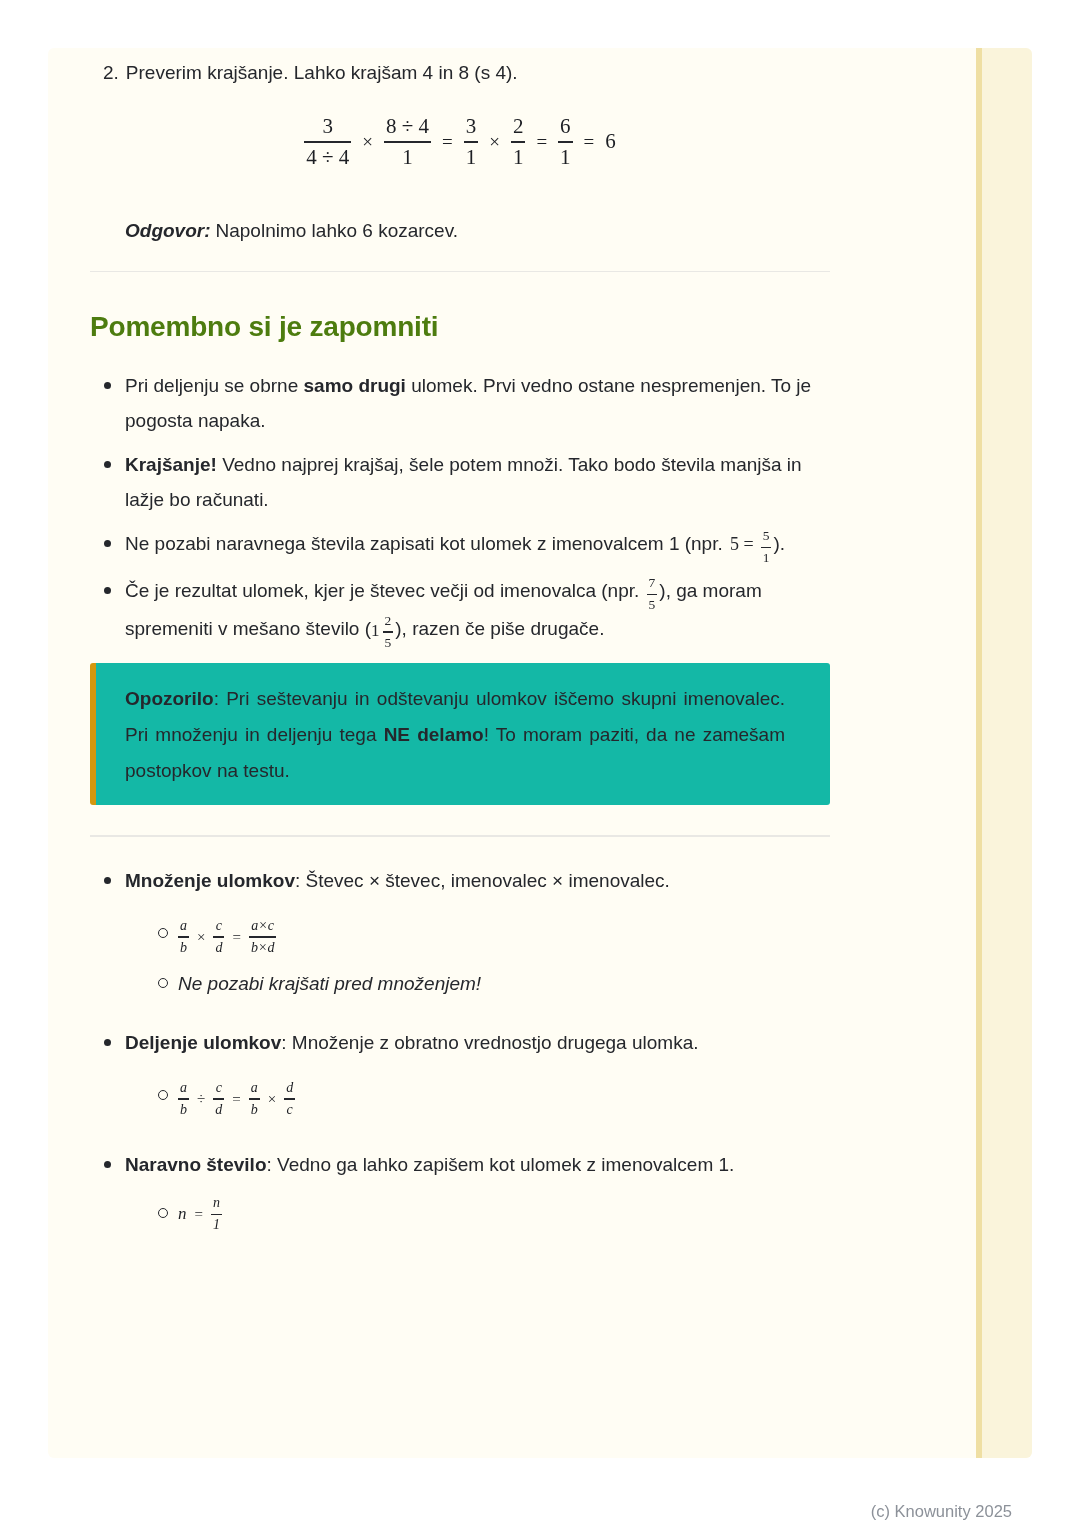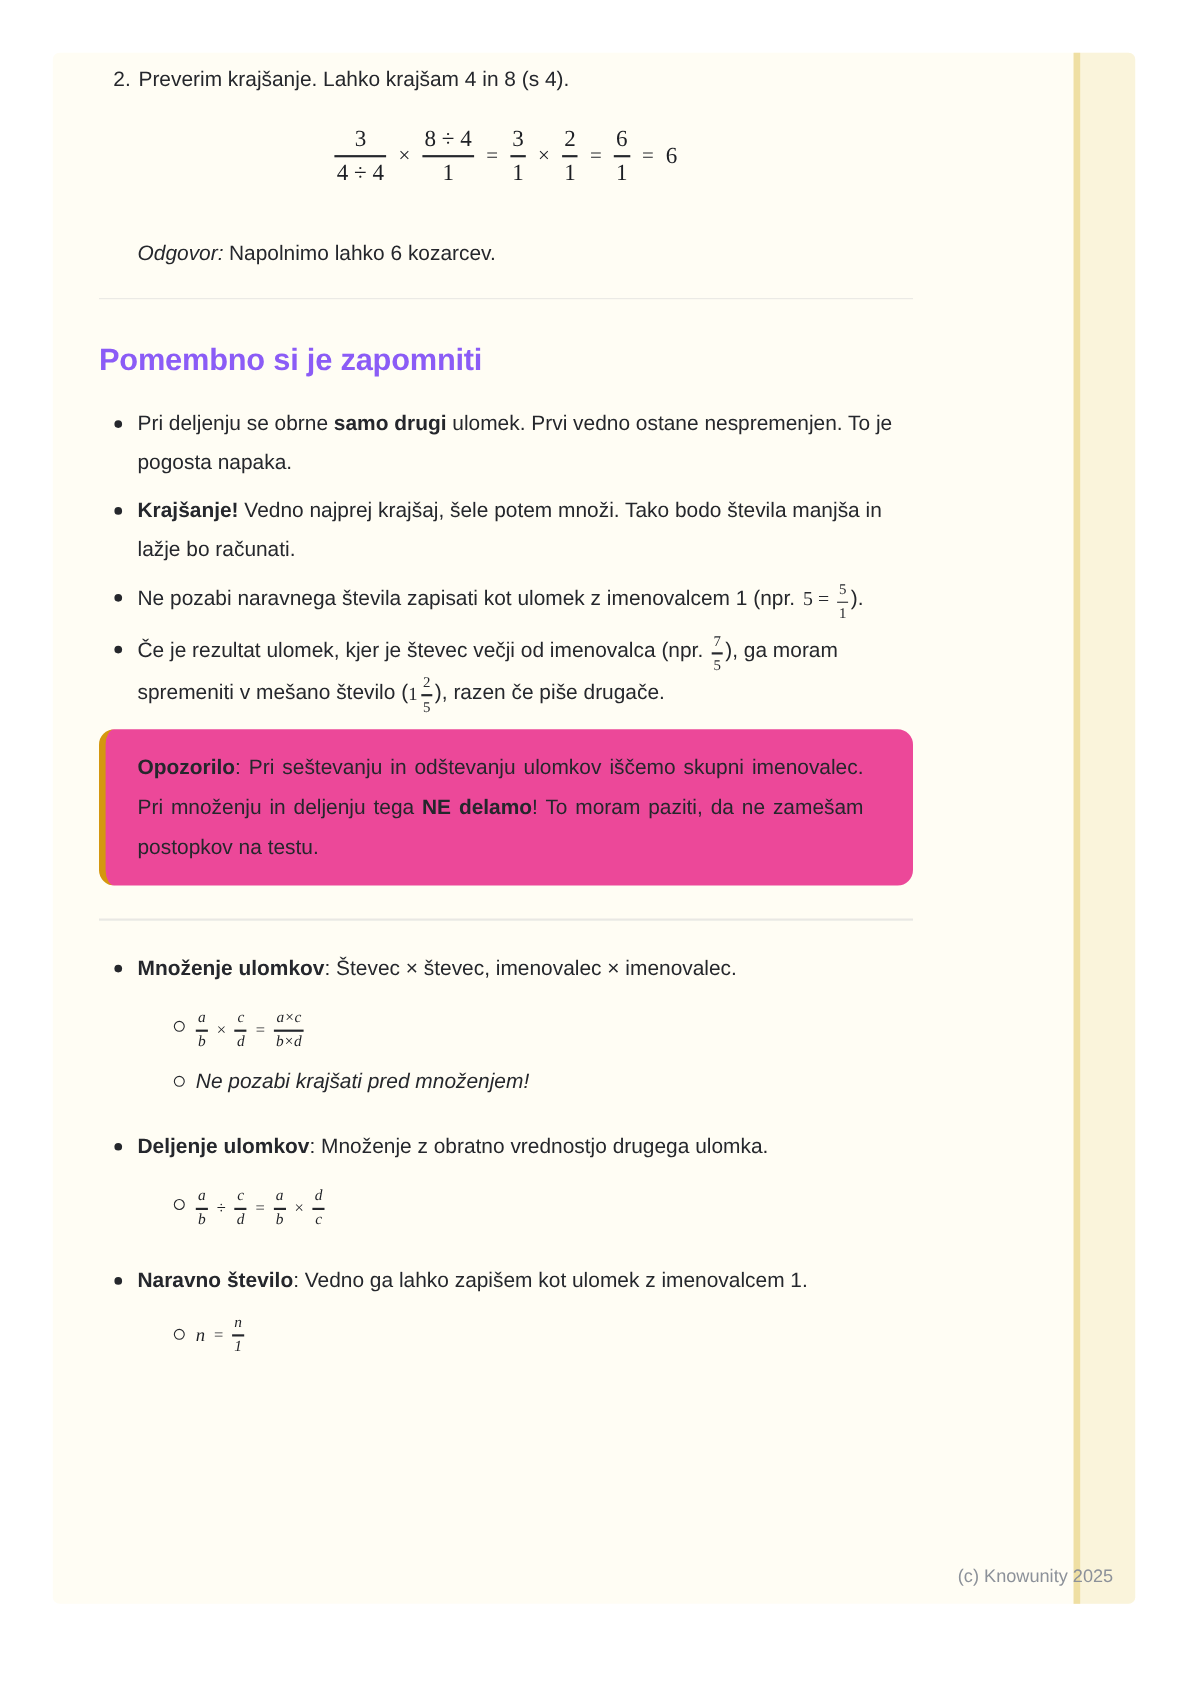--- a/index.html
+++ b/index.html
@@ -22,26 +22,26 @@
     font-family:"Liberation Serif","DejaVu Serif",serif;font-size:21px;color:#1d1f24;line-height:1.2;}
   .frac{display:inline-flex;flex-direction:column;align-items:center;vertical-align:middle;
     font-family:"Liberation Serif","DejaVu Serif",serif;line-height:1.2;}
   .frac .bar{height:1.5px;background:#25272c;width:100%;margin:2px 0;}
   .frac .num,.frac .den{padding:0 2px;white-space:nowrap;}
   .op{font-family:"Liberation Serif","DejaVu Serif",serif;}
   .bigformula .op{font-size:19px;}
 
   
   .answer{margin:46px 0 0 35px;}
-  .answer i{margin-right:5px;}
+  .answer i{margin-right:5px;font-weight:bold;}
 
   .divider{height:1.5px;background:#e9e8e4;margin-top:25px;}
   .divider.d2{margin-top:30px;}
 
-  h2{margin:38px 0 0 0;font-size:28px;line-height:34px;font-weight:700;color:#8b5cf6;letter-spacing:-0.2px;}
+  h2{margin:38px 0 0 0;font-size:28px;line-height:34px;font-weight:700;color:#4d7c0f;letter-spacing:-0.2px;}
 
   
   ul.blist{list-style:none;margin:24px 0 0 0;padding:0;}
   ul.blist > li{position:relative;padding-left:35px;margin-bottom:9px;line-height:35px;}
   ul.blist > li::before{content:"";position:absolute;left:14px;top:14px;width:7px;height:7px;
     border-radius:50%;background:#25272c;}
   ul.blist2{margin-top:26px;}
   ul.blist2 > li{margin-bottom:28px;}
 
   
@@ -56,25 +56,25 @@
   .ifrac{font-size:13.5px;margin:0 2px;transform:translateY(2px);}
   .mlead{font-family:"Liberation Serif","DejaVu Serif",serif;font-size:18px;margin:0 5px 0 2px;}
   .mixed{display:inline-flex;align-items:center;font-family:"Liberation Serif","DejaVu Serif",serif;}
   .mixed .whole{font-size:17px;margin-right:1px;}
   .subformula{display:inline-flex;align-items:center;gap:8px;font-size:14px;color:#1d1f24;}
   .subformula .op{font-size:15px;}
   .frac.it .num,.frac.it .den{font-style:italic;}
   .mvar{font-family:"Liberation Serif","DejaVu Serif",serif;font-style:italic;font-size:17px;}
 
   
-  .callout{margin-top:14px;background:#ec4899;border-left:6px solid #d4970e;border-radius:14px;
+  .callout{margin-top:14px;background:#14b8a6;border-left:6px solid #d4970e;border-radius:3px;
     padding:18px 45px 16px 29px;}
   .callout p{margin:0;text-align:justify;line-height:36px;}
 
-  .footer{position:absolute;top:1424px;right:68px;z-index:3;color:#8c9199;font-size:16.5px;}
+  .footer{position:absolute;top:1502px;right:68px;z-index:3;color:#8c9199;font-size:16.5px;}
 </style>
 </head>
 <body>
 
 <div class="canvas">
 
   <div class="page">
     <div class="stripe">
       <div class="stripe-line"></div>
     </div>

